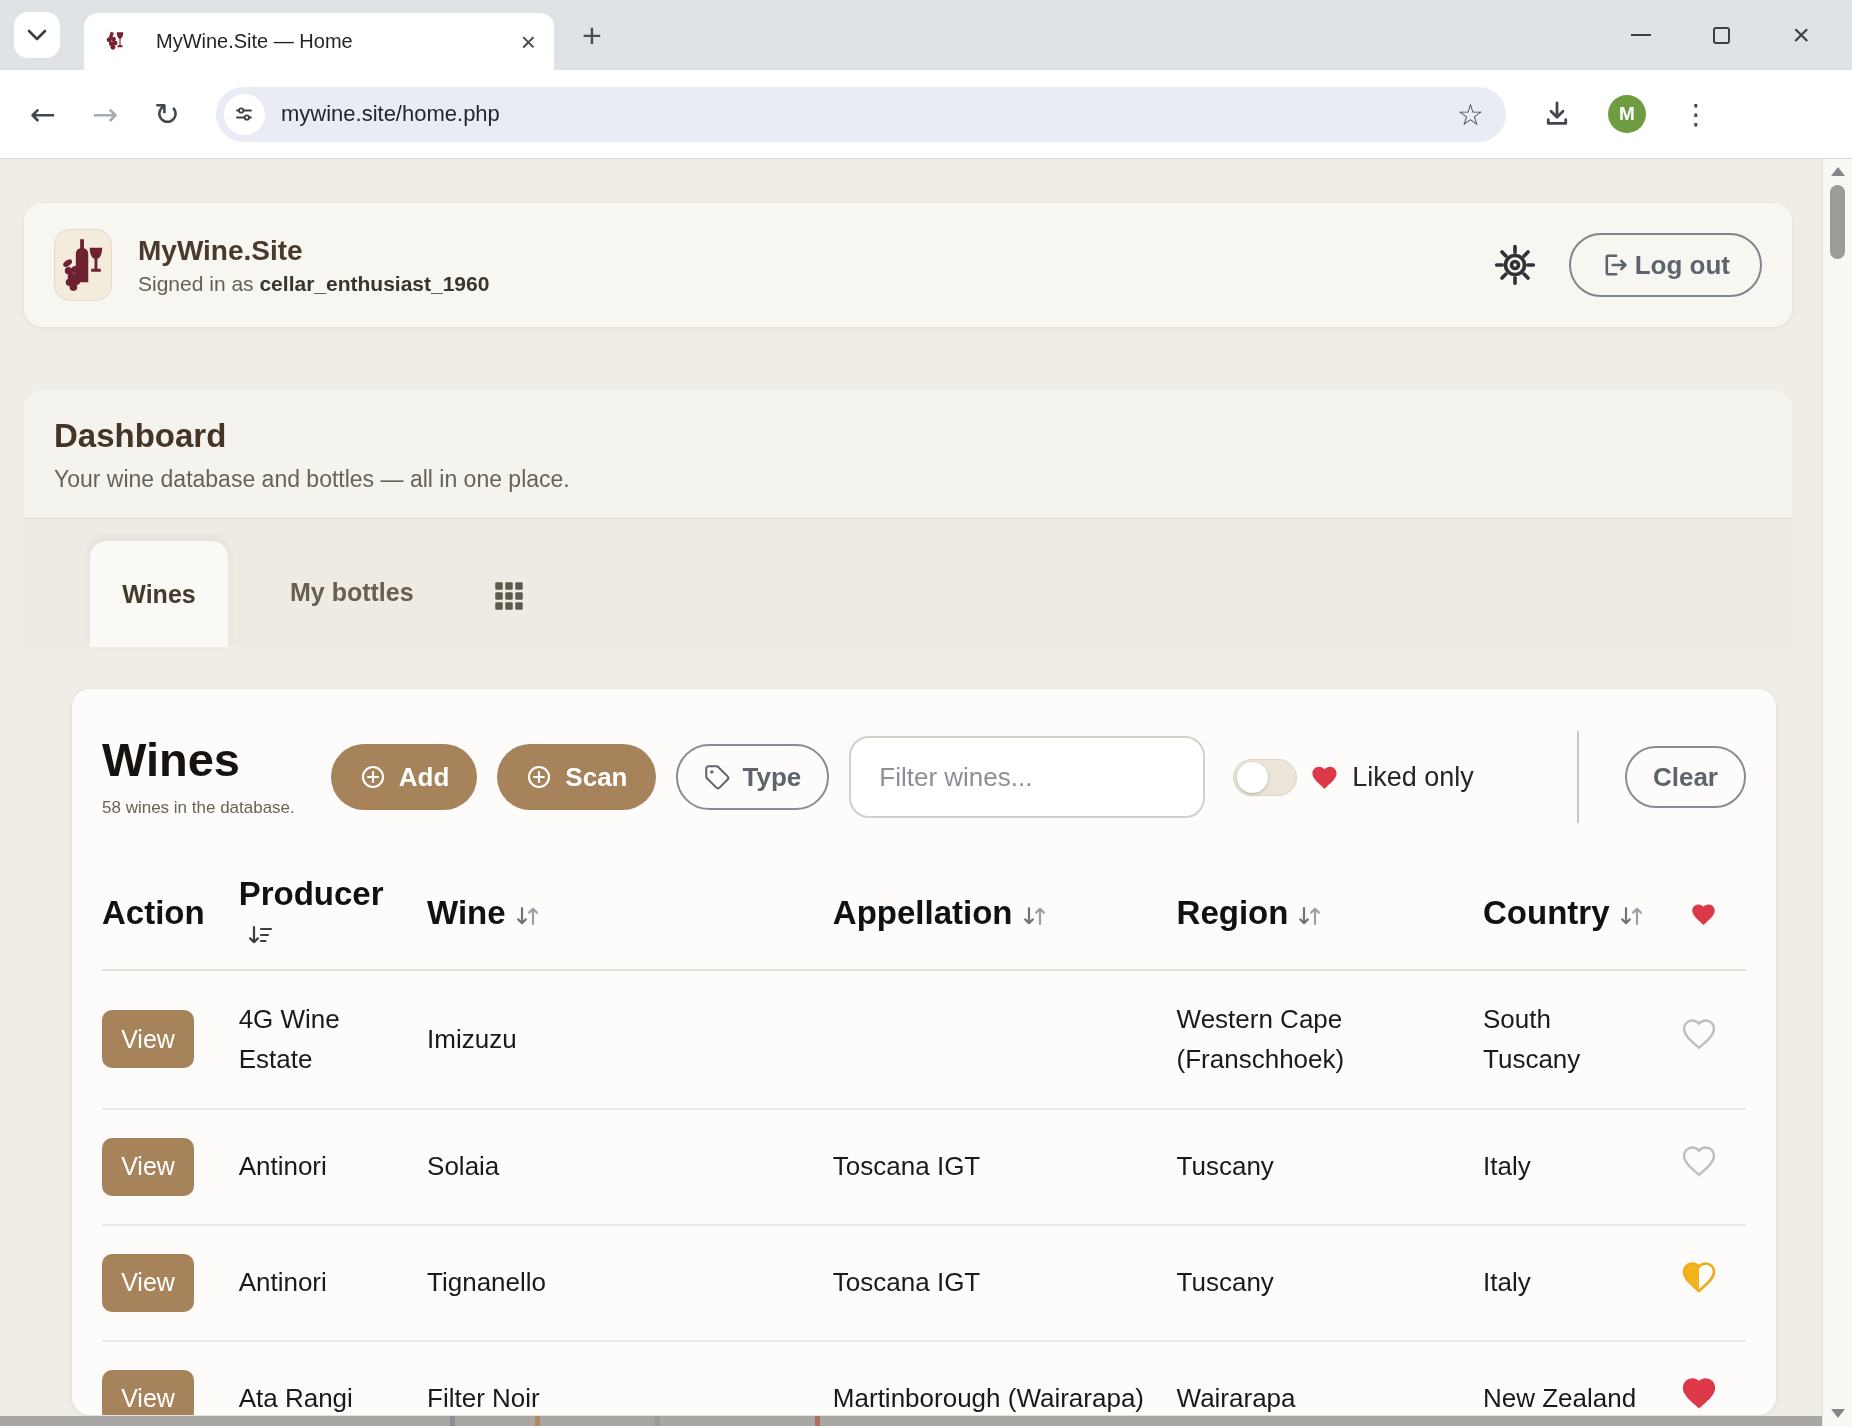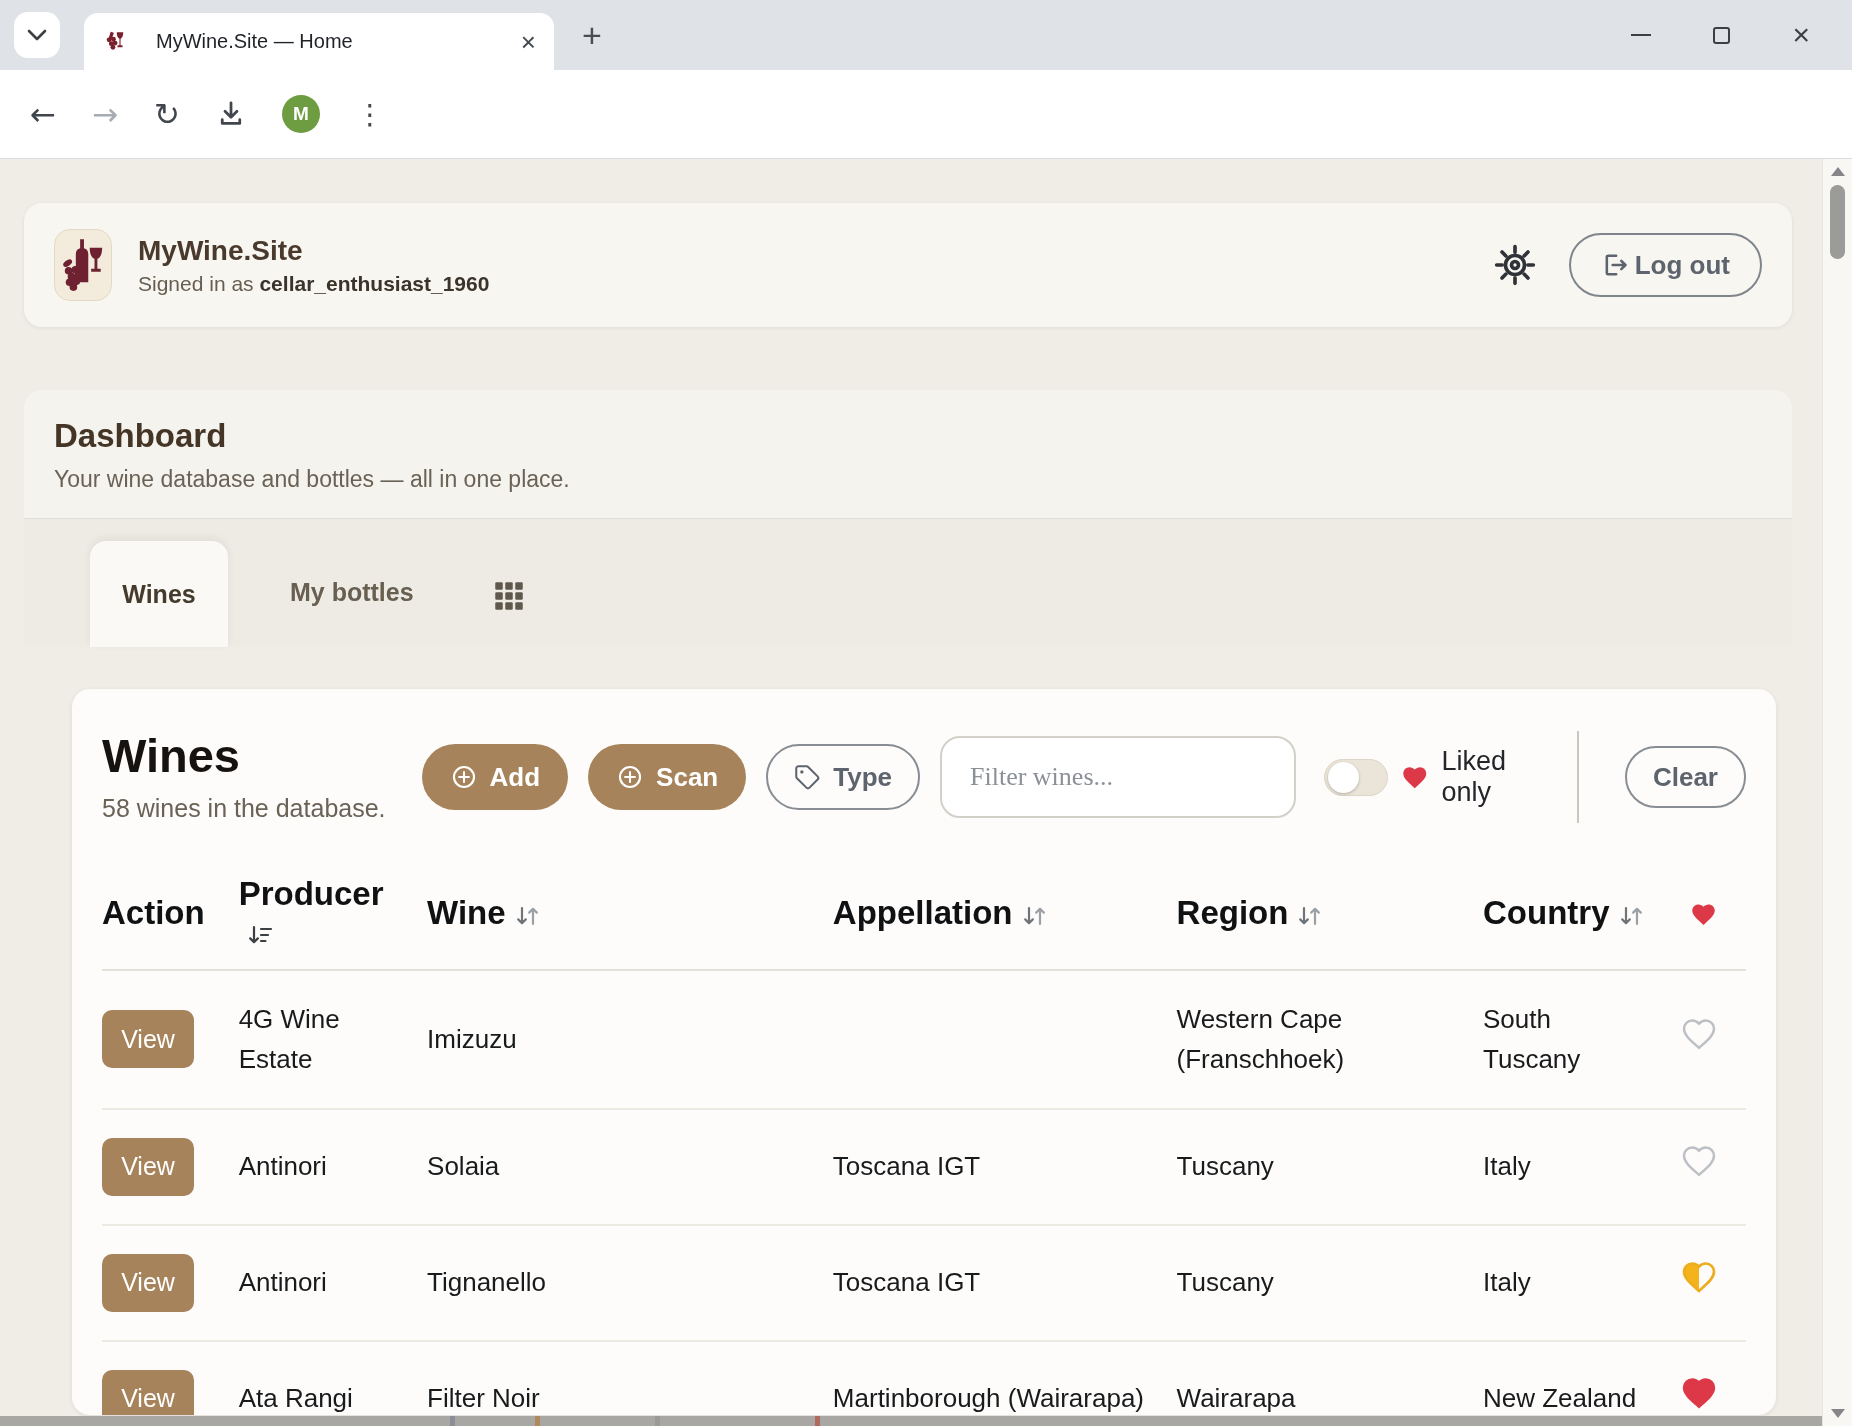--- a/index.html
+++ b/index.html
@@ -47,25 +47,25 @@
   .dash-title { font-size:33px; font-weight:800; color:#443526; }
   .dash-sub { font-size:23px; color:#6a6256; margin-top:11px; }
   .tabs-band { background:#edebe4; border-top:1px solid #e0ddd5; height:129px; display:flex; align-items:flex-end; padding-left:66px; }
   .tab-active { width:138px; height:106px; background:#faf9f5; border-radius:16px 16px 0 0; box-shadow:0 -3px 8px rgba(0,0,0,.06); display:grid; place-items:center; font-size:25px; font-weight:bold; color:#453b2c; }
   .tab-inactive { margin-left:62px; margin-bottom:40px; font-size:25px; font-weight:bold; color:#695f51; }
   .grid-btn { margin-left:80px; margin-bottom:36px; display:inline-grid; }
 
   .panel { margin-top:42px; margin-left:48px; margin-right:16px; height:726px; background:#fdfcfa; border-radius:18px; box-shadow:0 1px 5px rgba(0,0,0,.08); padding:42px 30px 0 30px; overflow:hidden; }
   .panel-head { display:flex; align-items:center; }
   .p-title { font-size:47px; font-weight:800; color:#161210; line-height:1; }
-  .p-count { font-size:25px; color:#6a6256; margin-top:15px;text-align:center; }
+  .p-count { font-size:17px; color:#6a6256; margin-top:15px;text-align:center; }
   .controls { display:flex; align-items:center; gap:20px; margin-left:36px; flex:1; }
   .btn-solid { height:66px; border-radius:33px; background:#a6835a; border:none; color:#fff; font-size:26px; font-weight:bold; display:inline-flex; align-items:center; gap:12px; padding:0 28px; }
   .btn-outline { height:66px; border-radius:33px; background:transparent; border:2px solid #878d93; color:#5d646d; font-size:26px; font-weight:bold; display:inline-flex; align-items:center; gap:12px; padding:0 26px; }
-  .filter-input { width:356px; height:82px; border-radius:20px; border:2px solid #d2d0c9; background:#fff; font-size:26px; color:#50545a; padding:0 28px; outline:none; font-family:Liberation Serif, serif; }
+  .filter-input { width:356px; height:82px; border-radius:20px; border:2px solid #d2d0c9; background:#fff; font-size:26px; color:#50545a; padding:0 28px; outline:none; font-family:Liberation Sans, sans-serif; }
   .filter-input::placeholder { color:#8b8f96; }
   .liked-group { display:flex; align-items:center; gap:13px; margin-left:8px; }
   .toggle { width:64px; height:37px; border-radius:19px; background:#ebe5d9; border:1px solid #ddd5c6; position:relative; flex:none; }
   .toggle-knob { position:absolute; left:3px; top:2px; width:31px; height:31px; border-radius:50%; background:#fff; box-shadow:0 1px 3px rgba(0,0,0,.25); }
   .liked-label { font-size:27px; color:#23262b; }
   .v-divider { width:2px; height:92px; background:#cac7c0; margin-left:auto; margin-right:26px; }
   .clear-btn { height:62px; border-radius:31px; }
 
   
   table { margin-top:38px; width:100%; border-collapse:collapse; table-layout:fixed; }
@@ -133,20 +133,34 @@
       <span class="wc-min"></span>
       <span class="wc-max"></span>
       <span class="wc-close">×</span>
     </div>
   </div>
 
   <div class="toolbar">
     <span class="nav-ic">←</span>
     <span class="nav-ic disabled">→</span>
     <span class="nav-ic">↻</span>
+    <div class="urlbar">
+      <span class="tune-circle">
+        <svg width="22" height="20" viewBox="0 0 20 20">
+            <g stroke="#3c4043" stroke-width="1.8" fill="none" stroke-linecap="round">
+              <circle cx="7.2" cy="6.5" r="2.2"></circle>
+              <path d="M9.6 6.5H17M3 6.5h1.8"></path>
+              <circle cx="12.8" cy="13.5" r="2.2"></circle>
+              <path d="M3 13.5h7.4M15.2 13.5H17"></path>
+            </g>
+          </svg>
+      </span>
+      <span class="url-text">mywine.site/home.php</span>
+      <span class="star-ic">☆</span>
+    </div>
     <svg width="30" height="30" viewBox="0 0 24 24">
         <g stroke="#41464d" stroke-width="2.2" fill="none" stroke-linecap="round" stroke-linejoin="round">
           <path d="M12 3v11M7.2 9.8 12 14.6l4.8-4.8"></path>
           <path d="M5 16.5v3h14v-3"></path>
         </g>
       </svg>
     <span class="avatar">M</span>
     <span class="kebab-ic">⋮</span>
   </div>
 

